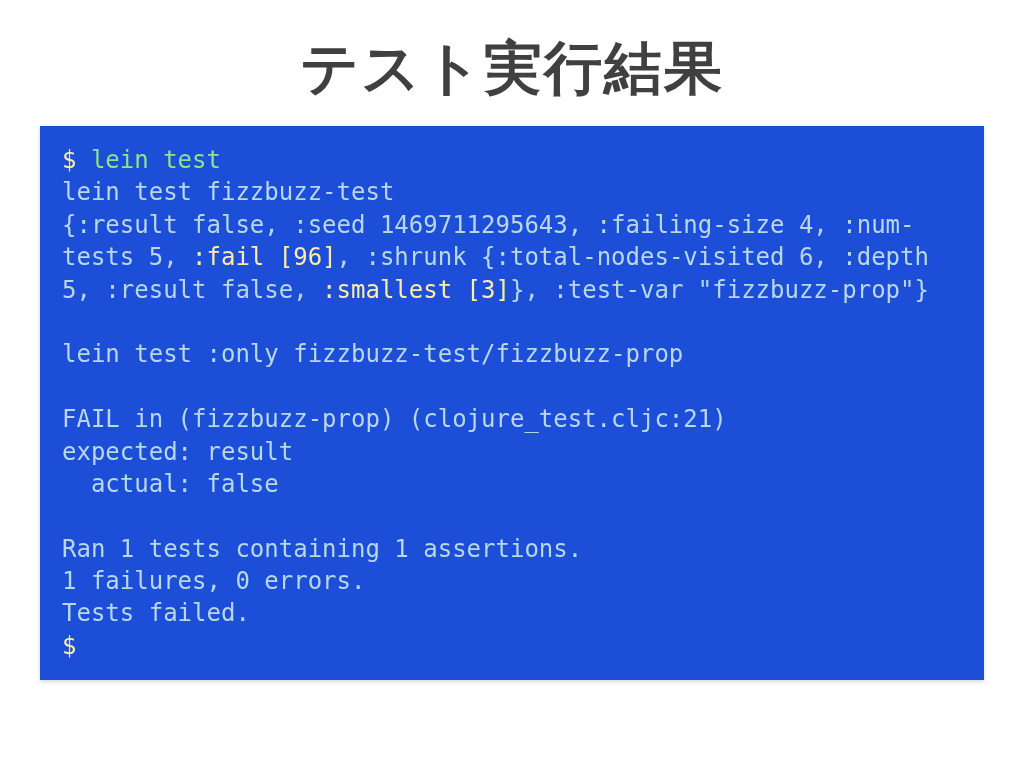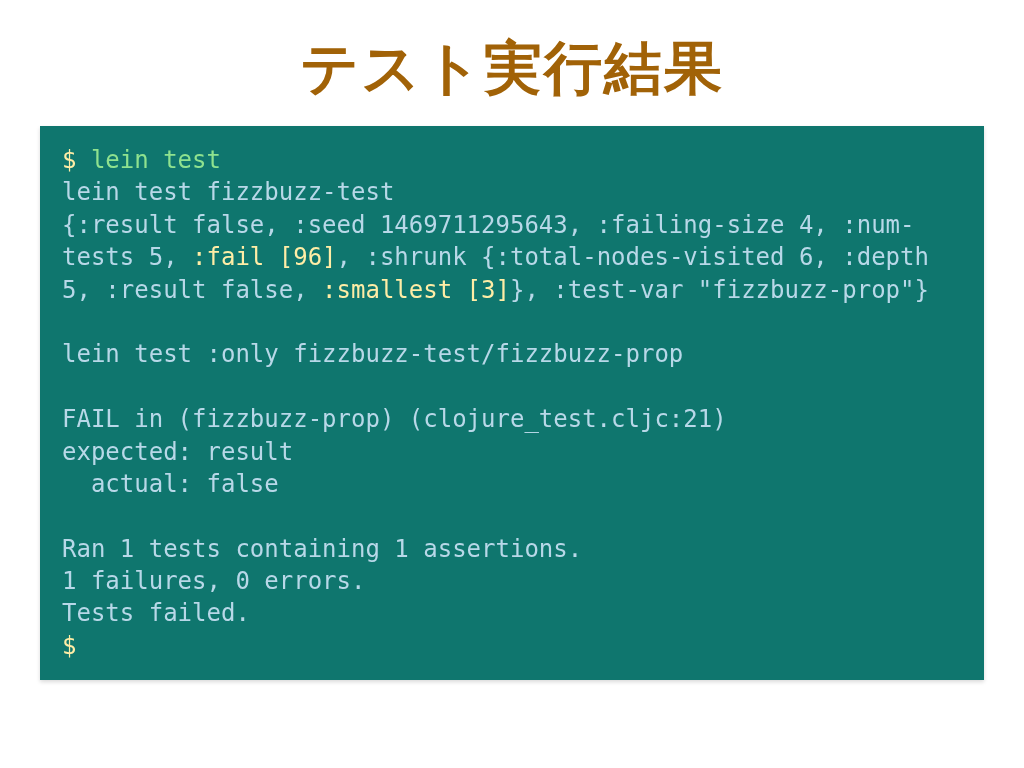--- a/index.html
+++ b/index.html
@@ -12,27 +12,27 @@
   }
   .slide {
     width: 100%;
     height: 100%;
     padding: 30px 40px 40px 40px;
   }
   .title {
     font-size: 58px;
     font-weight: 900;
     text-align: center;
-    color: #a16207;
+    color: #404040;
     margin-bottom: 18px;
     letter-spacing: 2px;
     font-family: "Hiragino Kaku Gothic Pro", "Yu Gothic", Meiryo, sans-serif;
   }
   .terminal {
-    background: #0f766e;
+    background: #1d4ed8;
     padding: 18px 22px;
     font-family: "Menlo", "Consolas", "DejaVu Sans Mono", monospace;
     font-size: 24px;
     line-height: 1.35;
     color: #b8d8e8;
     white-space: pre-wrap;
     word-break: break-word;
     box-shadow: 0 2px 4px rgba(0,0,0,0.15);
   }
   .prompt { color: #ffeda6; }

